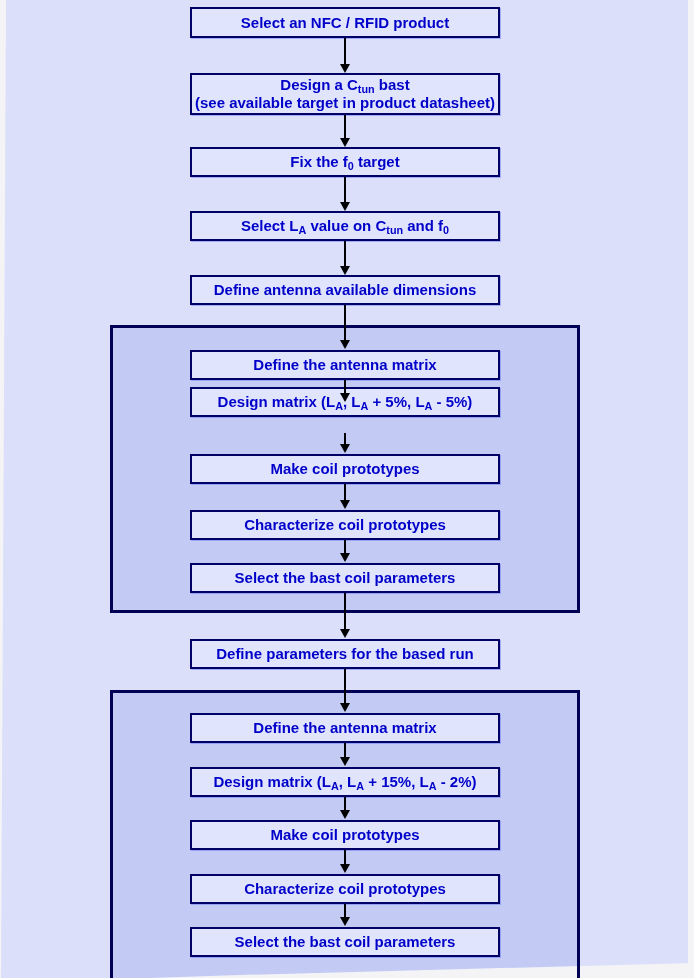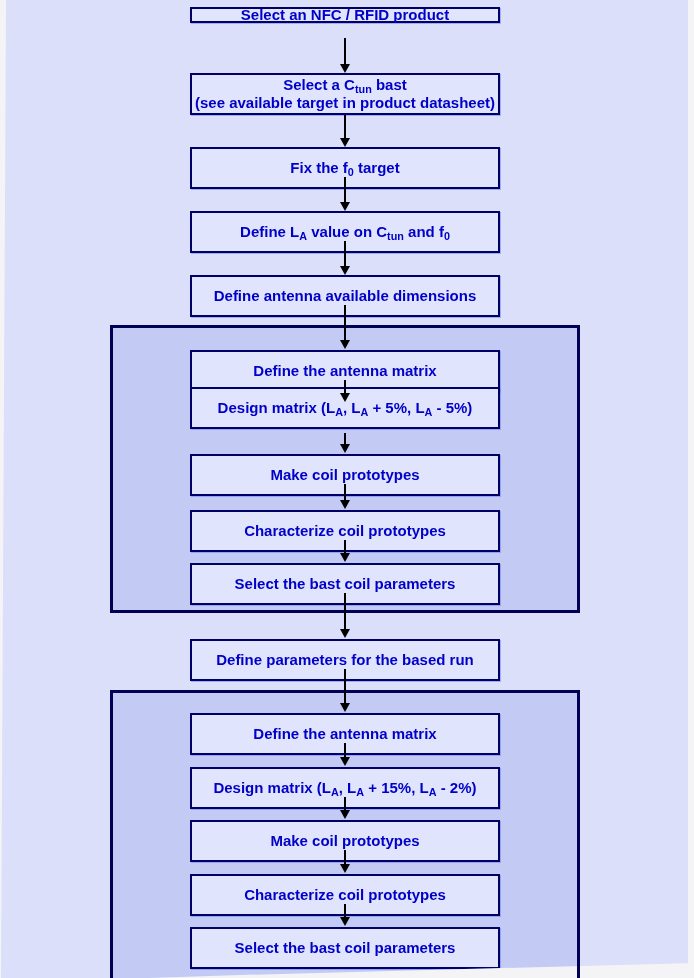--- a/index.html
+++ b/index.html
@@ -24,21 +24,21 @@
   }
   .group{
     position:absolute;left:110px;width:470px;height:288px;
     background:var(--group-fill);
     border:3px solid var(--group-border);
     box-sizing:border-box;z-index:1;
   }
   .group1{top:325px;}
   .group2{top:690px;border-bottom:none;}
   .node{
-    position:absolute;left:190px;width:310px;height:42px;
+    position:absolute;left:190px;width:310px;height:30px;
     background:var(--box-fill);
     border:2px solid var(--box-border);
     box-sizing:border-box;
     box-shadow:1px 1px 0 0 rgba(110,130,245,.55);
     display:flex;align-items:center;justify-content:center;
     text-align:center;
     color:var(--text-color);
     font-weight:bold;font-size:15px;line-height:18px;
     z-index:2;padding:0 2px;
   }
@@ -79,31 +79,31 @@
 </head>
 <body>
 
 <div class="stage">
 
   <div class="page-bg"></div>
 
   <div class="group group1"></div>
   <div class="group group2"></div>
 
-  <div class="node" style="top:7px;height:16px">
+  <div class="node" style="top:7px;height:31px">
       <span><span>Select an NFC / RFID product</span></span>
     </div>
   <div class="node" style="top:73px;height:42px">
-      <span><span>Select a C</span><sub>tun</sub><span> bast</span><br><span>(see available target in product datasheet)</span></span>
+      <span><span>Design a C</span><sub>tun</sub><span> bast</span><br><span>(see available target in product datasheet)</span></span>
     </div>
   <div class="node" style="top:147px">
       <span><span>Fix the f</span><sub>0</sub><span> target</span></span>
     </div>
   <div class="node" style="top:211px">
-      <span><span>Define L</span><sub>A</sub><span> value on C</span><sub>tun</sub><span> and f</span><sub>0</sub></span>
+      <span><span>Select L</span><sub>A</sub><span> value on C</span><sub>tun</sub><span> and f</span><sub>0</sub></span>
     </div>
   <div class="node" style="top:275px">
       <span><span>Define antenna available dimensions</span></span>
     </div>
   <div class="node" style="top:350px">
       <span><span>Define the antenna matrix</span></span>
     </div>
   <div class="node" style="top:387px">
       <span><span>Design matrix (L</span><sub>A</sub><span>, L</span><sub>A</sub><span> + 5%, L</span><sub>A</sub><span> - 5%)</span></span>
     </div>

